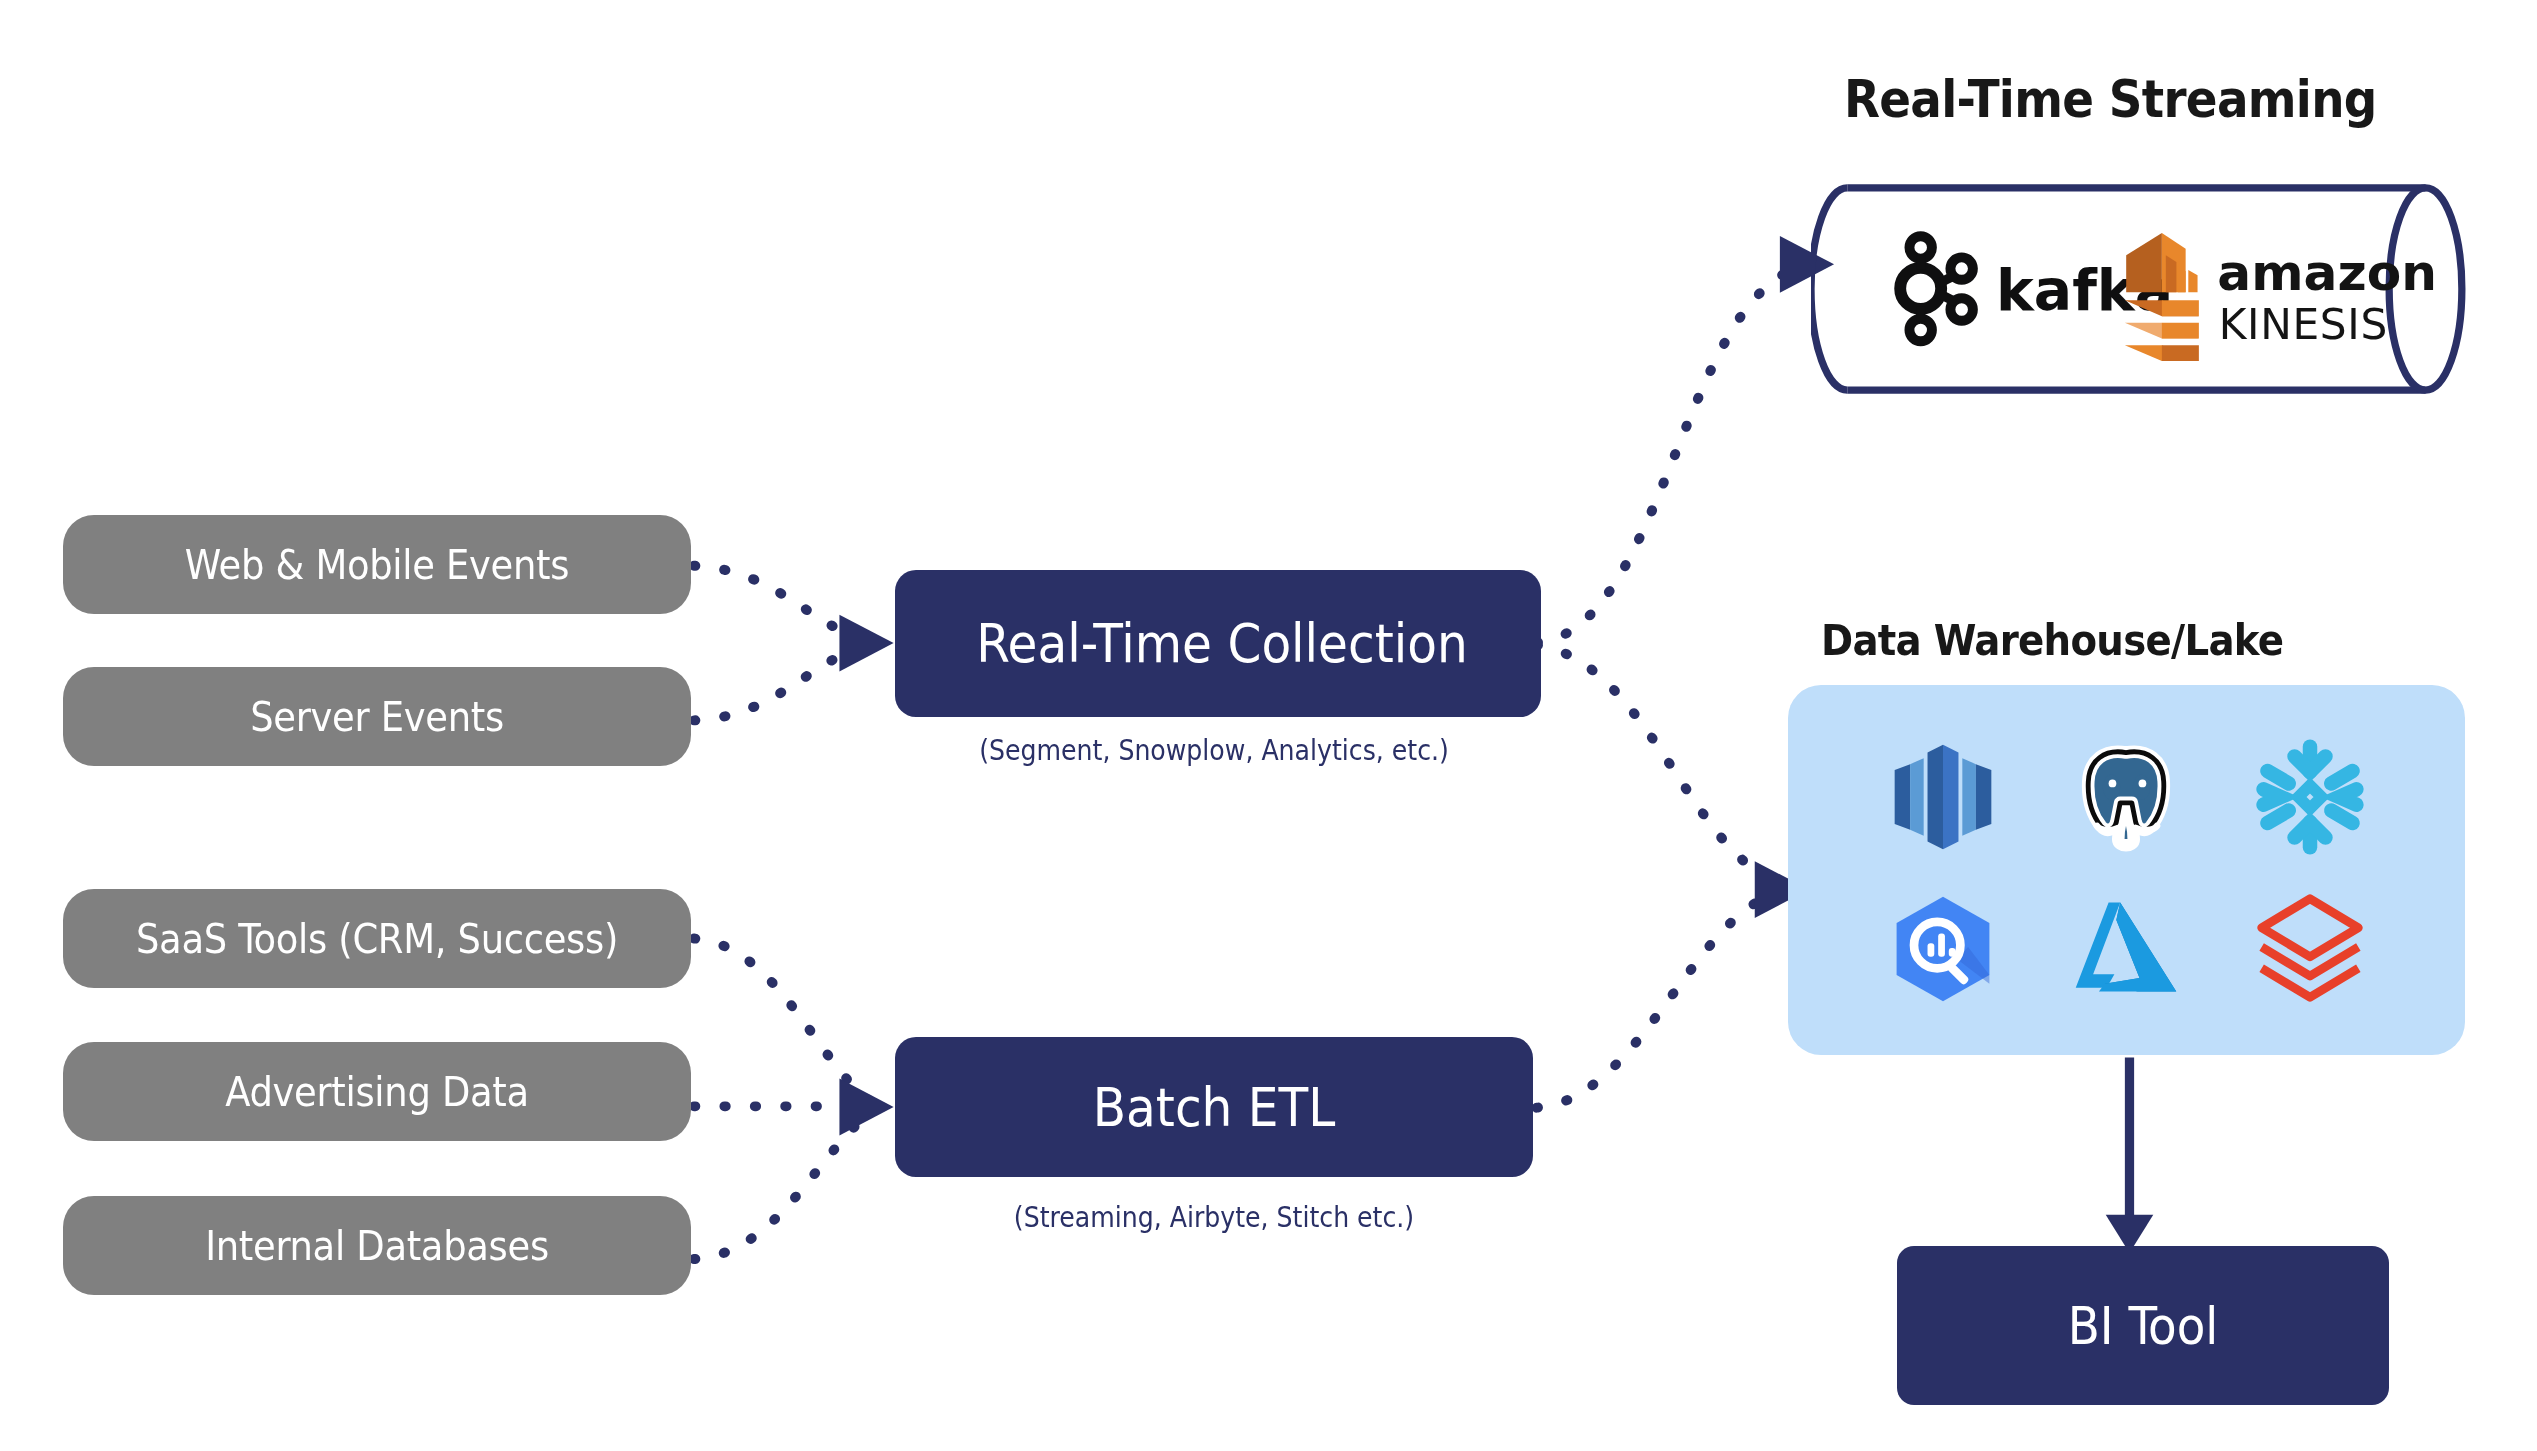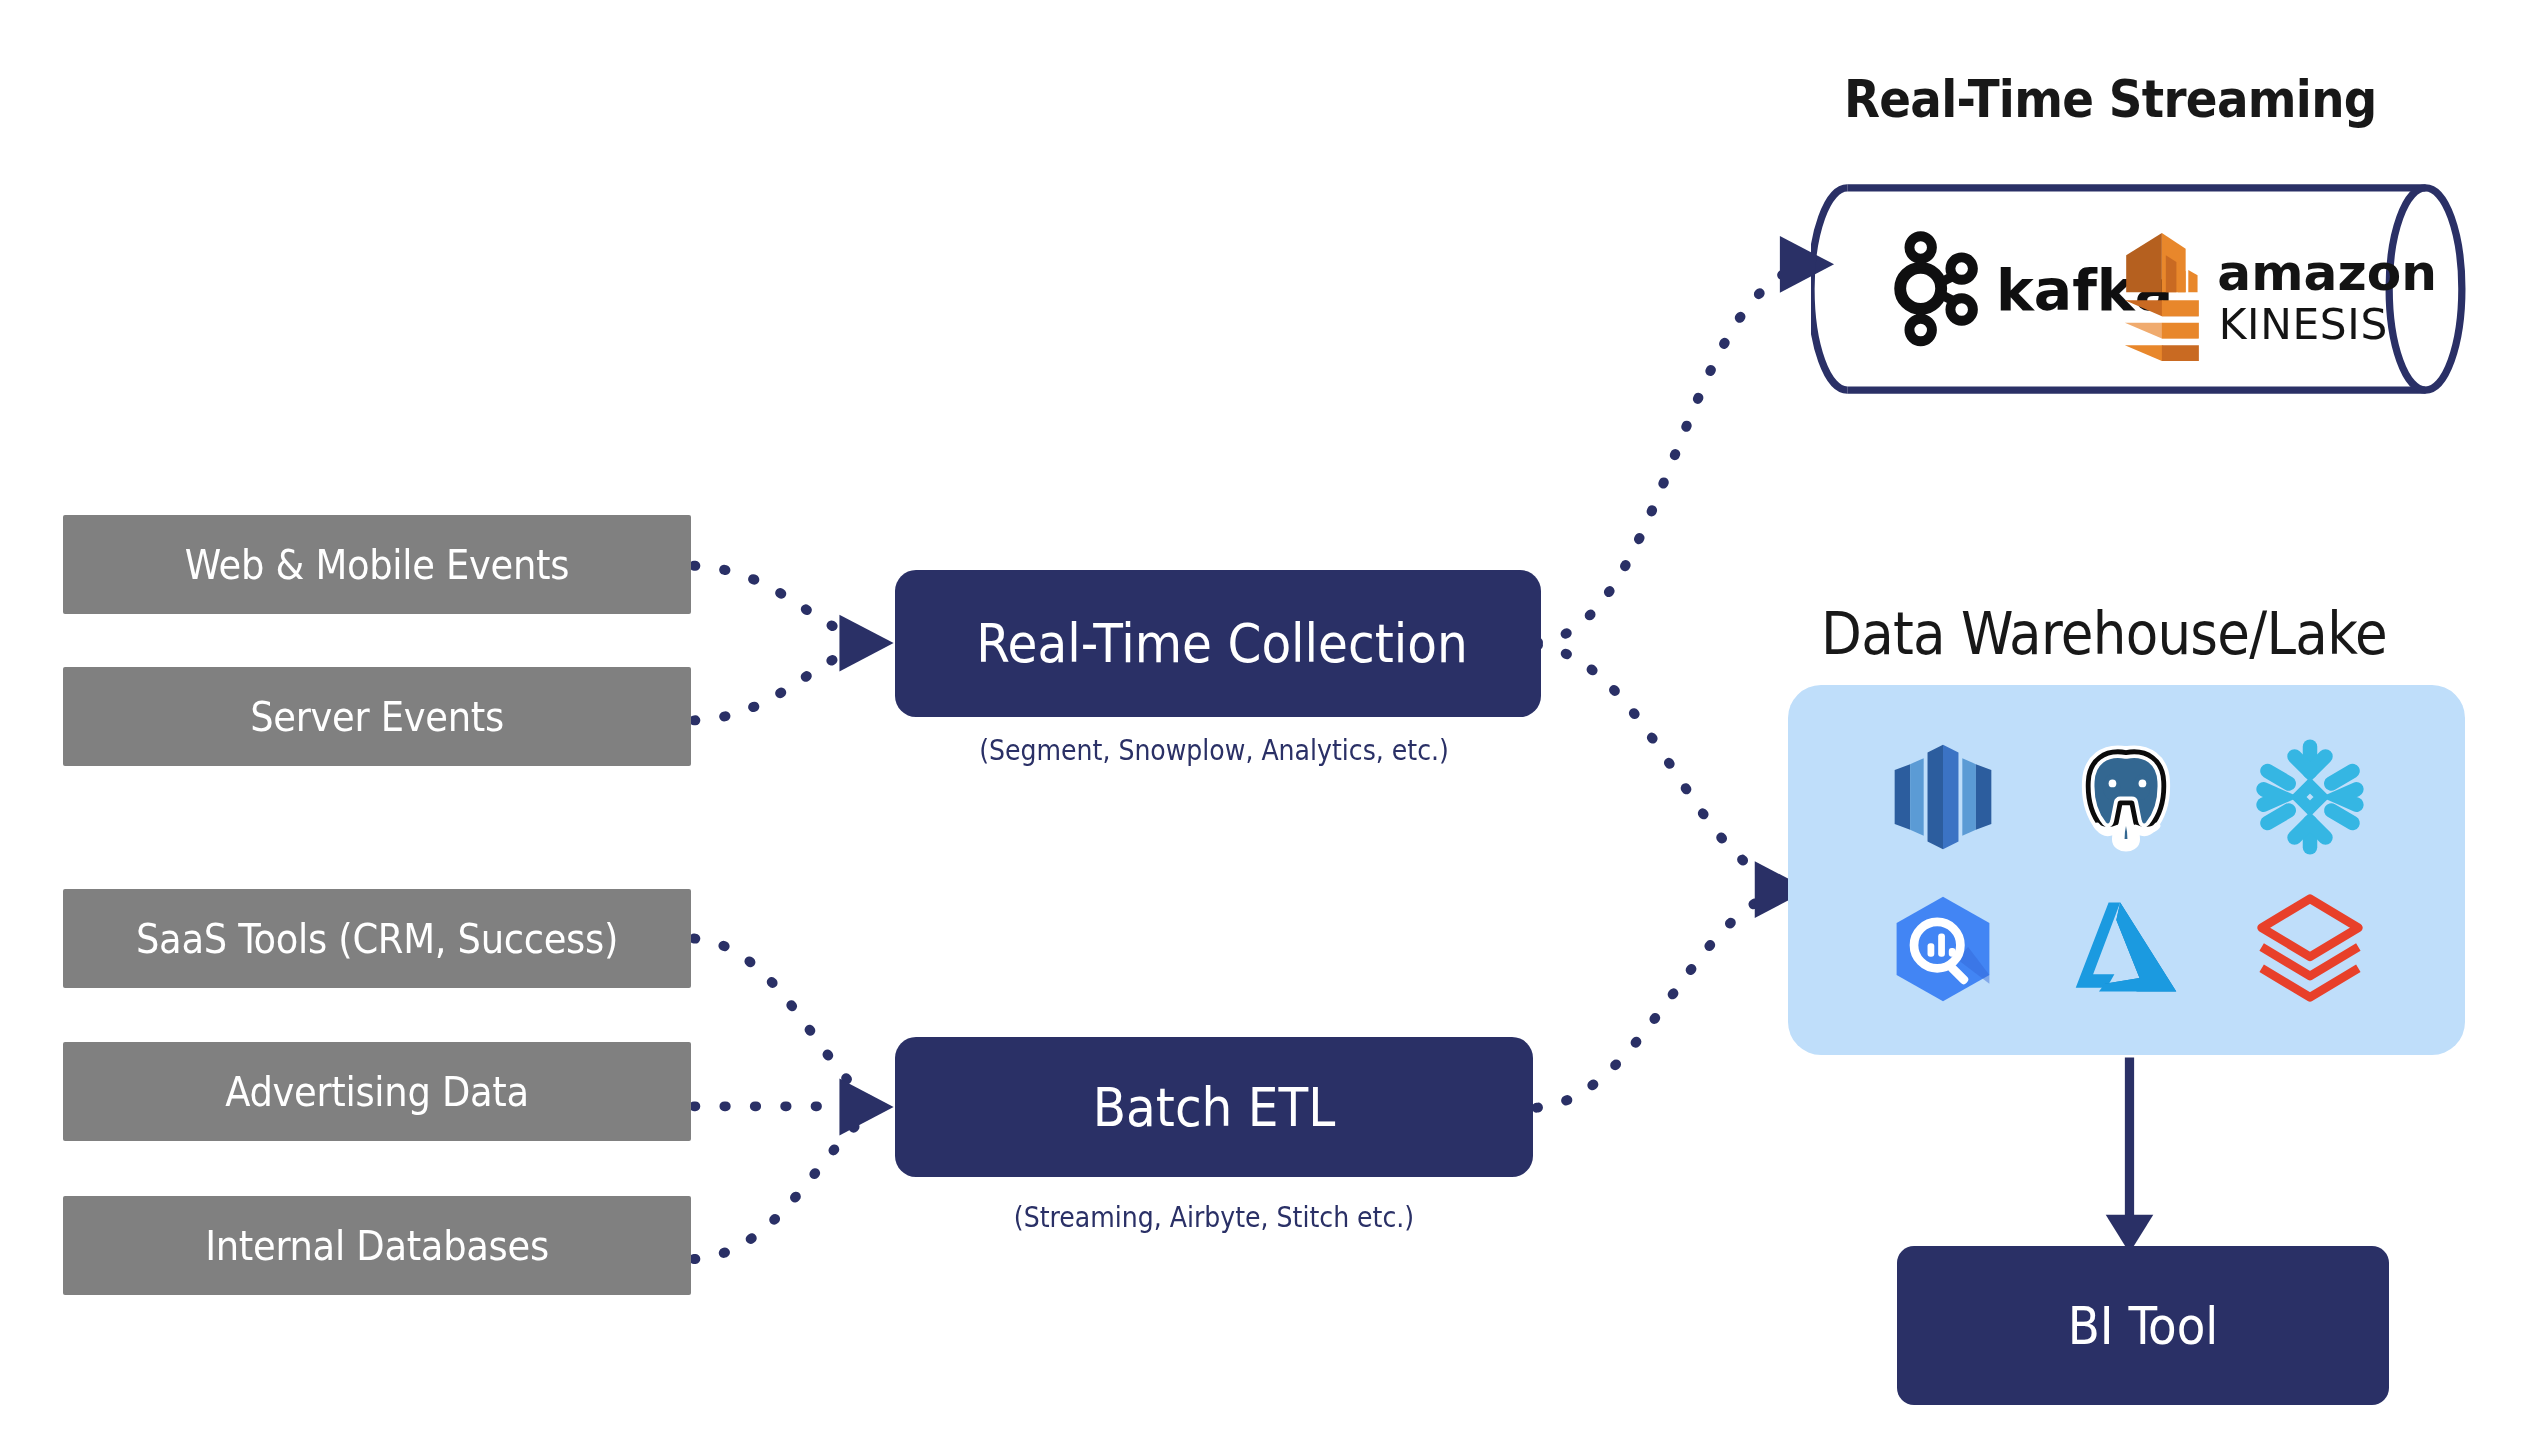--- a/index.html
+++ b/index.html
@@ -6,21 +6,21 @@
   body{
     width:2538px;height:1452px;position:relative;overflow:hidden;
     font-family:"Liberation Sans", sans-serif;
   }
   #canvas{position:absolute;inset:0;width:2538px;height:1452px;}
   .layer{position:absolute;inset:0;width:2538px;height:1452px;}
 
   
   .src-box{
     position:absolute;left:63px;width:628px;height:99px;
-    background:#808080;border-radius:2px;
+    background:#808080;border-radius:31px;
     display:flex;align-items:center;justify-content:center;
     color:#ffffff;font-size:41px;letter-spacing:-0.3px;
     font-family:"DejaVu Sans Condensed","Liberation Sans Narrow","Liberation Sans",sans-serif;
     font-stretch:condensed;white-space:nowrap;
   }
   .src-0{top:515px}
   .src-1{top:667px}
   .src-2{top:889px}
   .src-3{top:1042px}
   .src-4{top:1196px}
@@ -46,21 +46,21 @@
   #cap-rtc{left:895px;top:734px;}
   #cap-etl{left:895px;top:1201px;}
 
   
   .heading{
     position:absolute;color:#181818;white-space:nowrap;
     font-family:"DejaVu Sans Condensed","Liberation Sans Narrow","Liberation Sans",sans-serif;
     font-stretch:condensed;
   }
   #head-stream{left:1844px;top:69px;font-size:52px;font-weight:bold;letter-spacing:-0.7px;}
-  #head-wh{left:1821px;top:599px;font-size:59px;font-weight:normal;letter-spacing:-0.7px;}
+  #head-wh{left:1821px;top:615px;font-size:43px;font-weight:bold;letter-spacing:-0.7px;}
 
   
   #cyl-wrap{position:absolute;left:1811px;top:184px;width:674px;height:210px;}
 
   
   #wh-panel{
     position:absolute;left:1788px;top:685px;width:677px;height:370px;
     background:#bfdefa;border-radius:33px;
   }
   .logo-grid{

